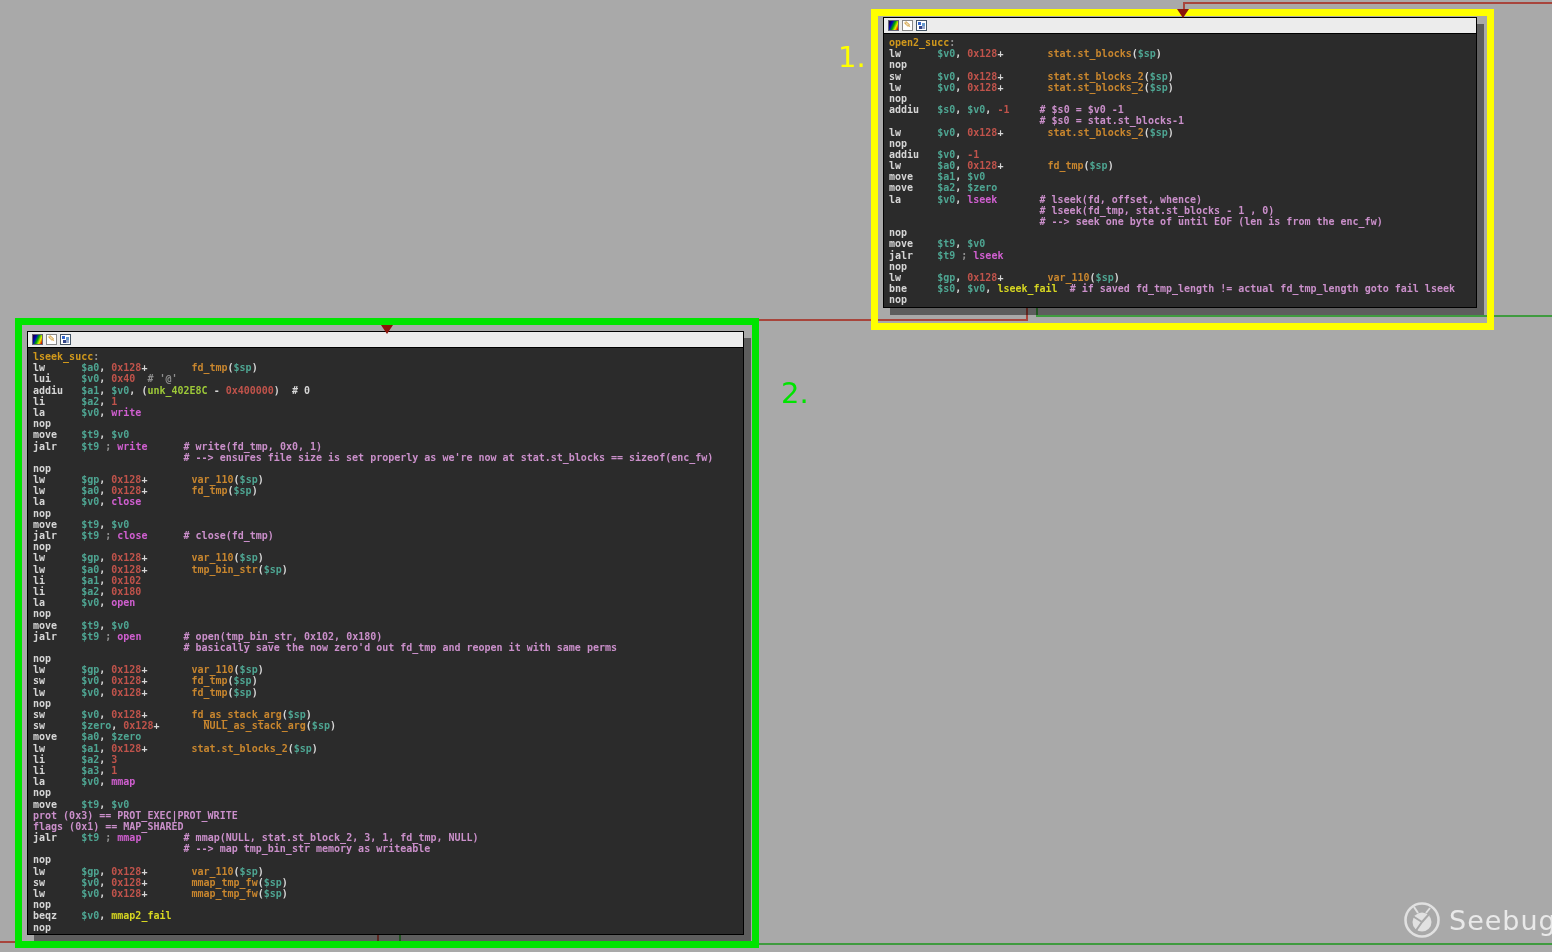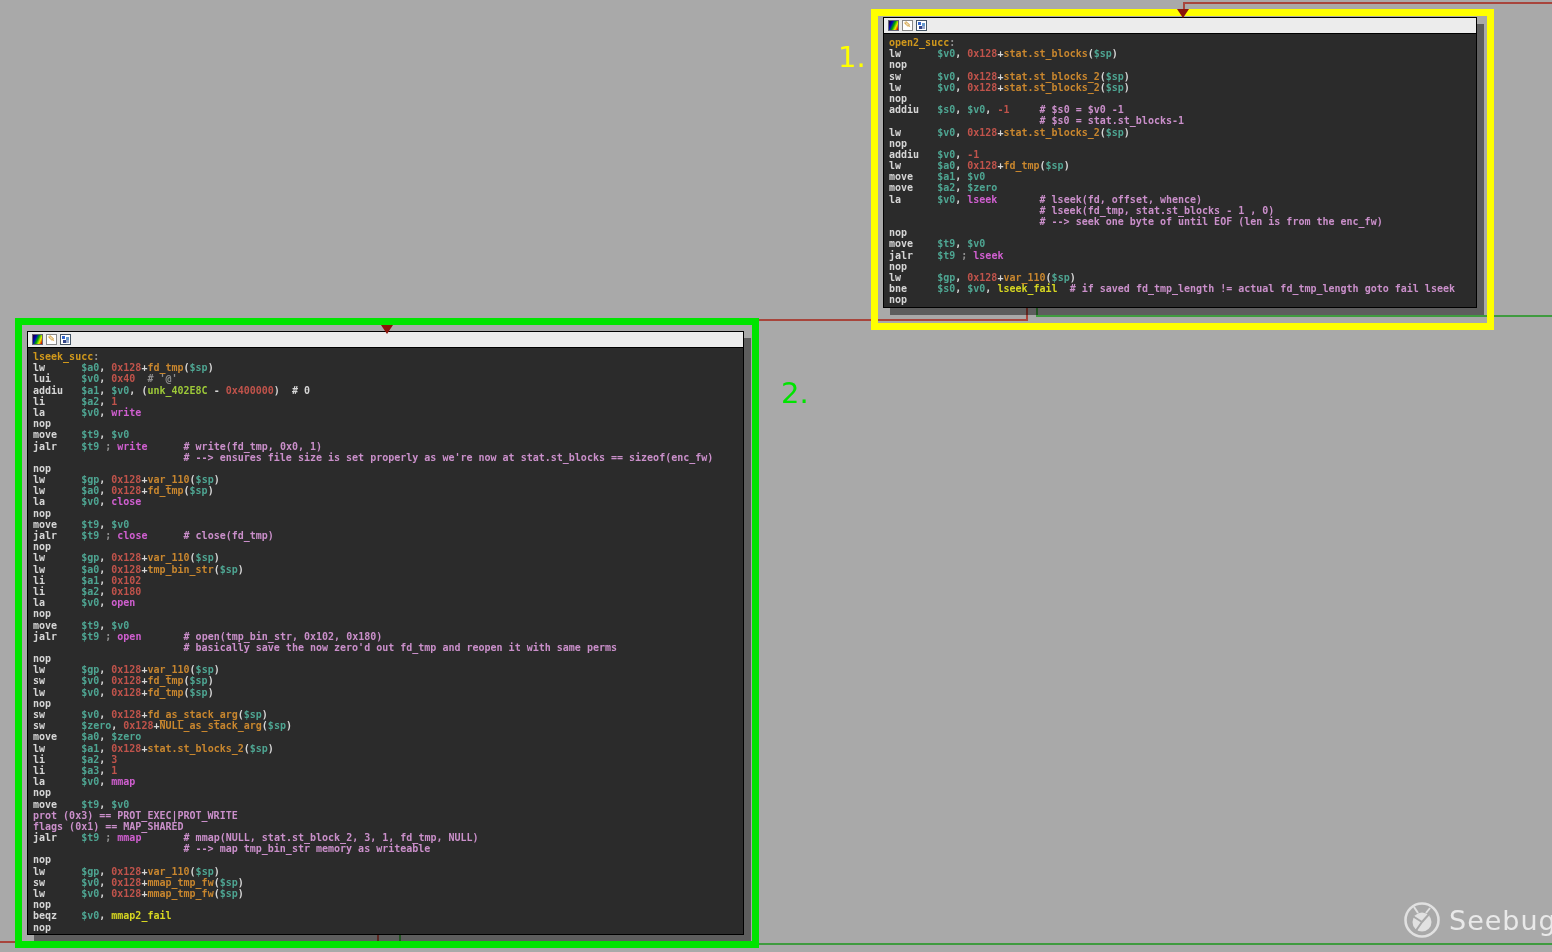--- a/index.html
+++ b/index.html
@@ -35,21 +35,21 @@
     box-shadow:4px 1px 0 #69c, 1px 4px 0 #348, 4px 4px 0 #9ac;}
   .code{
     margin:0;padding:3px 0 0 5px;
     font-family:"DejaVu Sans Mono", monospace;font-weight:bold;
     font-size:10px;line-height:11.2px;white-space:pre;
   }
   .ln{height:11.2px;}
   .c-mn {color:var(--c-mn);}
   .c-reg{color:var(--c-reg);}
   .c-num{color:var(--c-num);}
-  .c-var{color:var(--c-var);}
+  .c-var{color:var(--c-var);padding-left:44px;}
   .c-lbl{color:var(--c-lbl);margin-top:34px;}
   .c-fn {color:var(--c-fn);}
   .c-loc{color:var(--c-loc);margin-top:40px;}
   .c-grn{color:var(--c-grn);}
   .c-cmt{color:var(--c-cmt);}
   .c-dim{color:var(--c-dim);}
   
   .frame{position:absolute;z-index:30;box-sizing:border-box;background:transparent;}
   #frame1{left:871px;top:9px;width:623px;height:321px;border:7px solid var(--c-frame1);}
   #frame2{left:15px;top:318px;width:744px;height:630px;border:7px solid var(--c-frame2);}

